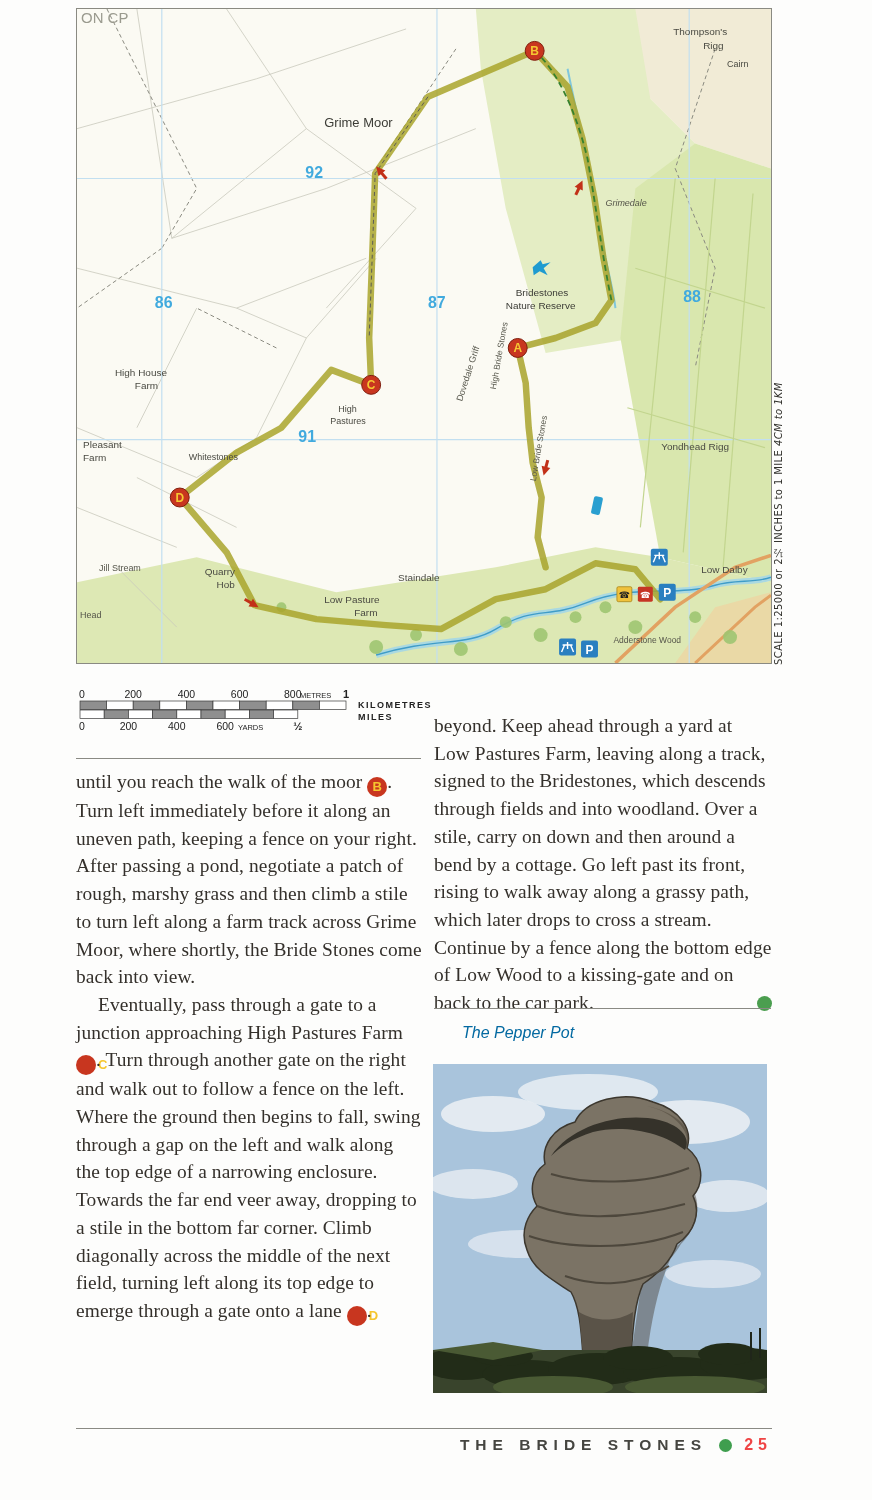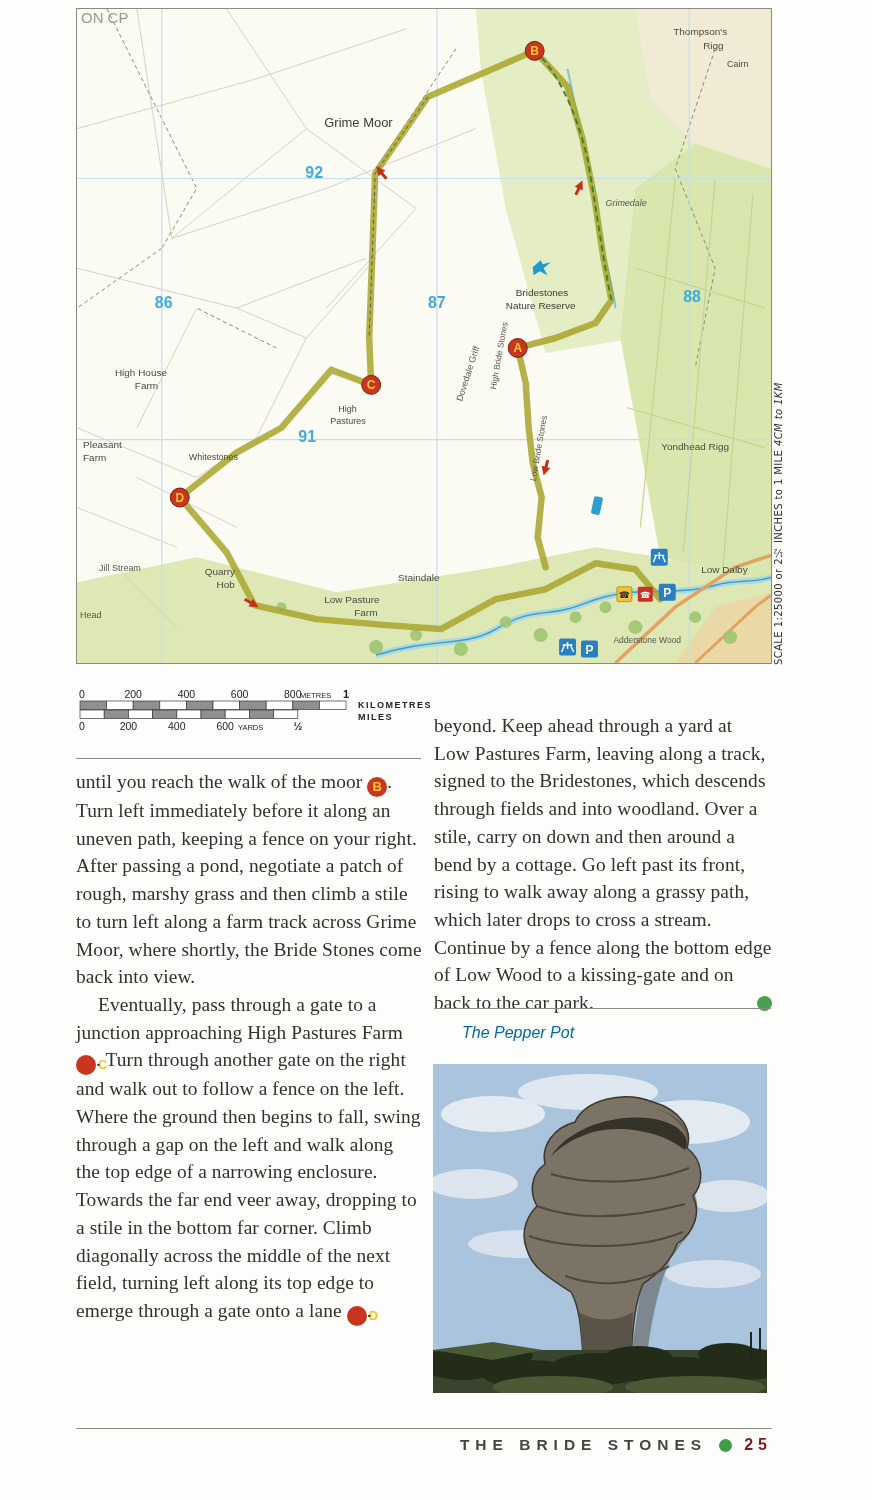--- a/index.html
+++ b/index.html
@@ -33,21 +33,21 @@
   #rule-photo{left:434px;top:1008px;width:337px;}
   #rule-footer{left:76px;top:1428px;width:696px;}
   
   .caption{position:absolute;left:434px;top:1023px;font:italic 16px/20px "Liberation Sans",sans-serif;color:#0369a1;margin-left:28px;}
   .photo{position:absolute;left:433px;top:1064px;width:334px;height:329px;}
   
   .footer{position:absolute;left:76px;top:1436px;width:696px;display:flex;align-items:center;
           justify-content:flex-end;gap:12px;}
   .footer .ftitle{font:700 15.5px "Liberation Sans",sans-serif;letter-spacing:6px;color:#454540;}
   .footer .fdot{width:13px;height:13px;border-radius:50%;background:#3f9e4e;}
-  .footer .fnum{font:700 16px "Liberation Sans",sans-serif;letter-spacing:5px;color:#7f1d1d;}
+  .footer .fnum{font:700 16px "Liberation Sans",sans-serif;letter-spacing:5px;color:#ef4444;}
 </style>
 </head>
 <body>
 
 <div class="page">
 
   <div class="map-wrap">
     <svg class="map-svg" viewBox="0 0 696 656">
       <rect width="696" height="656" fill="#fbfaf3"></rect>
 

